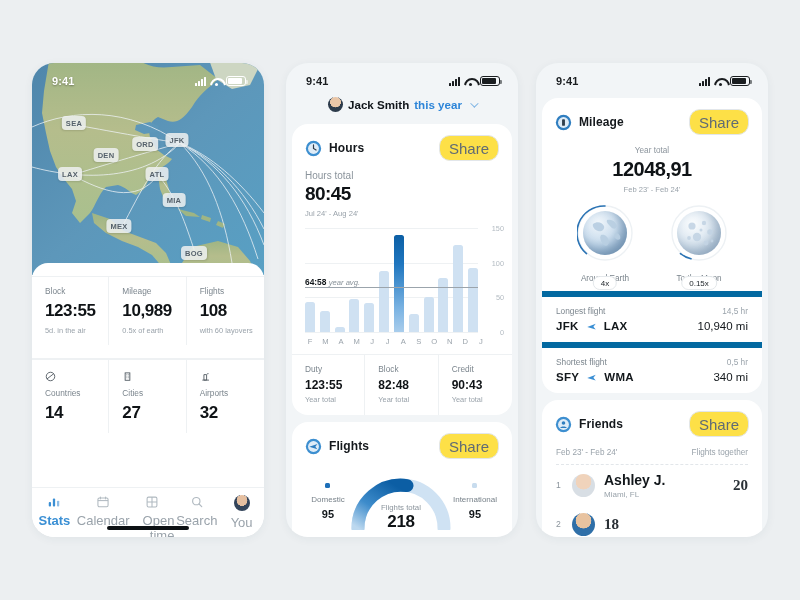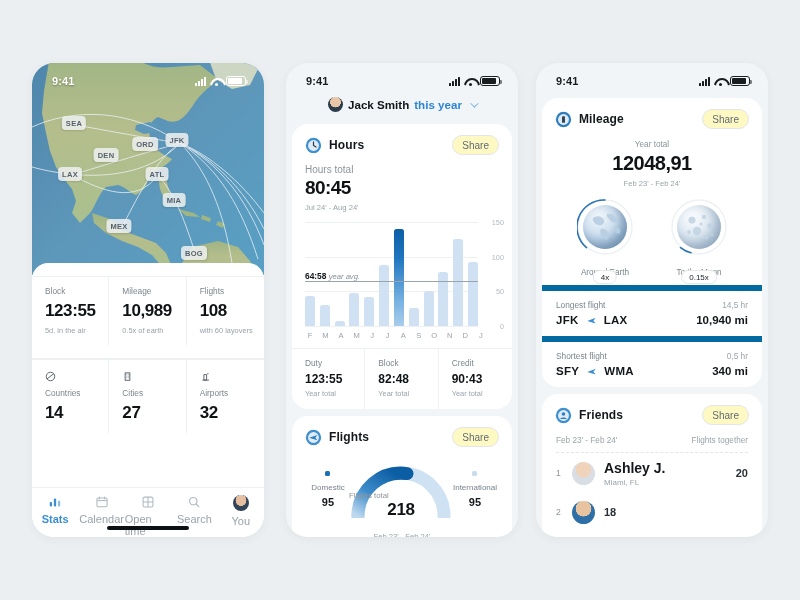--- a/index.html
+++ b/index.html
@@ -66,22 +66,22 @@
 
   
   .card { background:#fff; border-radius: 16px; }
   .card-head {
     display:flex; align-items:center; justify-content:space-between;
     padding: 11px 13px 9px 13px;
   }
   .card-head-left { display:flex; align-items:center; gap:7px; }
   .card-title { font-size: 12px; font-weight: bold; color:#14181c; letter-spacing:.1px;}
   .share-btn {
-    font-size: 10px; color:#606b74; border:1px solid #e2e6ea;
-    border-radius: 11px; padding: 3.5px 9px; background:#fef9c3;
+    font-size: 15px; color:#606b74; border:1px solid #e2e6ea;
+    border-radius: 11px; padding: 3.5px 9px; background:#fde047;
   }
   .cicon { width:17px; height:17px; border-radius:50%; display:block; }
 
   
   .sheet {
     position:absolute; left:0; top:200px; width:232px; height:274px;
     background:#fff; border-radius: 16px 16px 22px 22px;
   }
   .sheet-top { padding: 14px 16px 0 16px; position:relative; }
   .eyebrow { font-size: 7.6px; letter-spacing:1.1px; color:#8d979f; text-transform:uppercase;}
@@ -107,21 +107,21 @@
   .g-value { font-size:17px; font-weight:bold; color:#0f1316; margin-top:5px; letter-spacing:-.4px;}
   .g-sub { font-size:7.4px; color:#9aa3ab; margin-top:5px; }
   .g-icon { height:12px; margin-bottom:6px; display:flex; align-items:center;}
 
   .tabbar {
     position:absolute; left:0; bottom:0; width:232px; height:50px;
     border-top:1px solid #eef1f3; display:flex; align-items:flex-start;
     padding-top:7px; background:#fff; border-radius: 0 0 22px 22px;
   }
   .tab { flex:1; display:flex; flex-direction:column; align-items:center; gap:4px; }
-  .tab-label { font-size:11px; color:#9aa3ab; }
+  .tab-label { font-size:13px; color:#9aa3ab;text-align:right; }
   .tab.active .tab-label { color:#3a8fd4; font-weight:bold; }
   .homebar { position:absolute; left:50%; transform:translateX(-50%); bottom:7px;
              width:82px; height:3.6px; border-radius:2px; background:#0d1114;}
 
   
   .p2-head { display:flex; align-items:center; justify-content:center; gap:5px;
              padding: 4px 0 12px 0; }
   .p2-head .av { width:15px;height:15px;border-radius:50%; }
   .p2-name { font-size:11.6px; font-weight:bold; color:#10151a; }
   .p2-link { font-size:11.6px; font-weight:bold; color:#2d85d8; }
@@ -153,21 +153,21 @@
   .t-sub { font-size:7.4px; color:#9aa3ab; margin-top:3px; }
 
   .gauge-row { display:flex; align-items:center; justify-content:space-between;
                padding: 4px 15px 0 15px; }
   .gside { text-align:center; width:48px; }
   .dot { width:5px;height:5px;border-radius:1.5px; margin:0 auto 7px auto; }
   .gside .nm { font-size:8px; color:#78828a; }
   .gside .vl { font-size:11px; font-weight:bold; color:#12171b; margin-top:4px;}
   .gauge { position:relative; width:104px; height:58px; }
   .gauge svg { display:block; }
-  .g-cap { position:absolute; left:0; right:0; top:31px; text-align:left; font-size:7.8px; color:#8b949c;}
+  .g-cap { position:absolute; left:0; right:0; top:31px; text-align:center; font-size:7.8px; color:#8b949c;}
   .g-tot { position:absolute; left:0; right:0; top:40px; text-align:center;
            font-size:17px; font-weight:bold; color:#0f1316; letter-spacing:-.3px;}
   .g-rng { text-align:center; font-size:7.6px; color:#9aa3ab; margin-top:4px;}
 
   
   .m-center { text-align:center; padding: 2px 0 0 0; }
   .m-label { font-size:8.2px; color:#8b949c; }
   .m-total { font-size:20px; font-weight:bold; color:#0f1316; margin-top:3px; letter-spacing:-.5px;}
   .m-range { font-size:7.6px; color:#9aa3ab; margin-top:4px;}
   .orbs { display:flex; justify-content:space-around; padding: 11px 16px 8px 16px; }
@@ -180,32 +180,32 @@
     font-size:8px; color:#1b2126; padding:1.5px 7px;
   }
   .orb-name { font-size:8.2px; color:#79838b; margin-top:13px; }
 
   .flightrow { padding: 9px 14px 10px 14px; border-top:6px solid #0369a1; }
   .fr-top { display:flex; justify-content:space-between; align-items:baseline; }
   .fr-label { font-size:8.3px; color:#7c868e; }
   .fr-hr { font-size:8.3px; color:#9aa3ab; }
   .fr-bot { display:flex; justify-content:space-between; align-items:center; margin-top:4px;}
   .fr-route { display:flex; align-items:center; gap:7px; font-size:11.5px; font-weight:bold; color:#12171b; letter-spacing:.3px;}
-  .fr-mi { font-size:11.5px; font-weight:bold; color:#12171b; }
+  .fr-mi { font-size:11.5px; font-weight:normal; color:#12171b; }
 
   .fr-head { display:flex; justify-content:space-between; padding: 2px 14px 7px 14px; }
   .fr-head span { font-size:8.2px; color:#9aa3ab; }
   .dashed { border-top:1px dashed #e2e6ea; margin: 0 14px; }
   .frow { display:flex; align-items:center; padding: 7px 14px; gap:9px; }
   .frank { font-size:8.6px; color:#8b949c; width:7px; }
   .fav { width:23px;height:23px;border-radius:50%; flex:none; }
   .fmeta { flex:1; }
   .fname { font-size:14px; font-weight:bold; color:#12171b; }
   .floc { font-size:8px; color:#9aa3ab; margin-top:1.5px; }
-  .fcount { font-size:11px; color:#2a3036; font-weight:bold; }
+  .fcount { font-size:15px; color:#2a3036; font-weight:bold;font-family:Liberation Serif, serif; }
 </style>
 </head>
 <body>
 
 <div class="stage">
 
   <div class="phone" id="phone1">
 
     <div class="mapwrap">
       <svg class="map-bg" width="232" height="212" viewBox="0 0 232 212">

